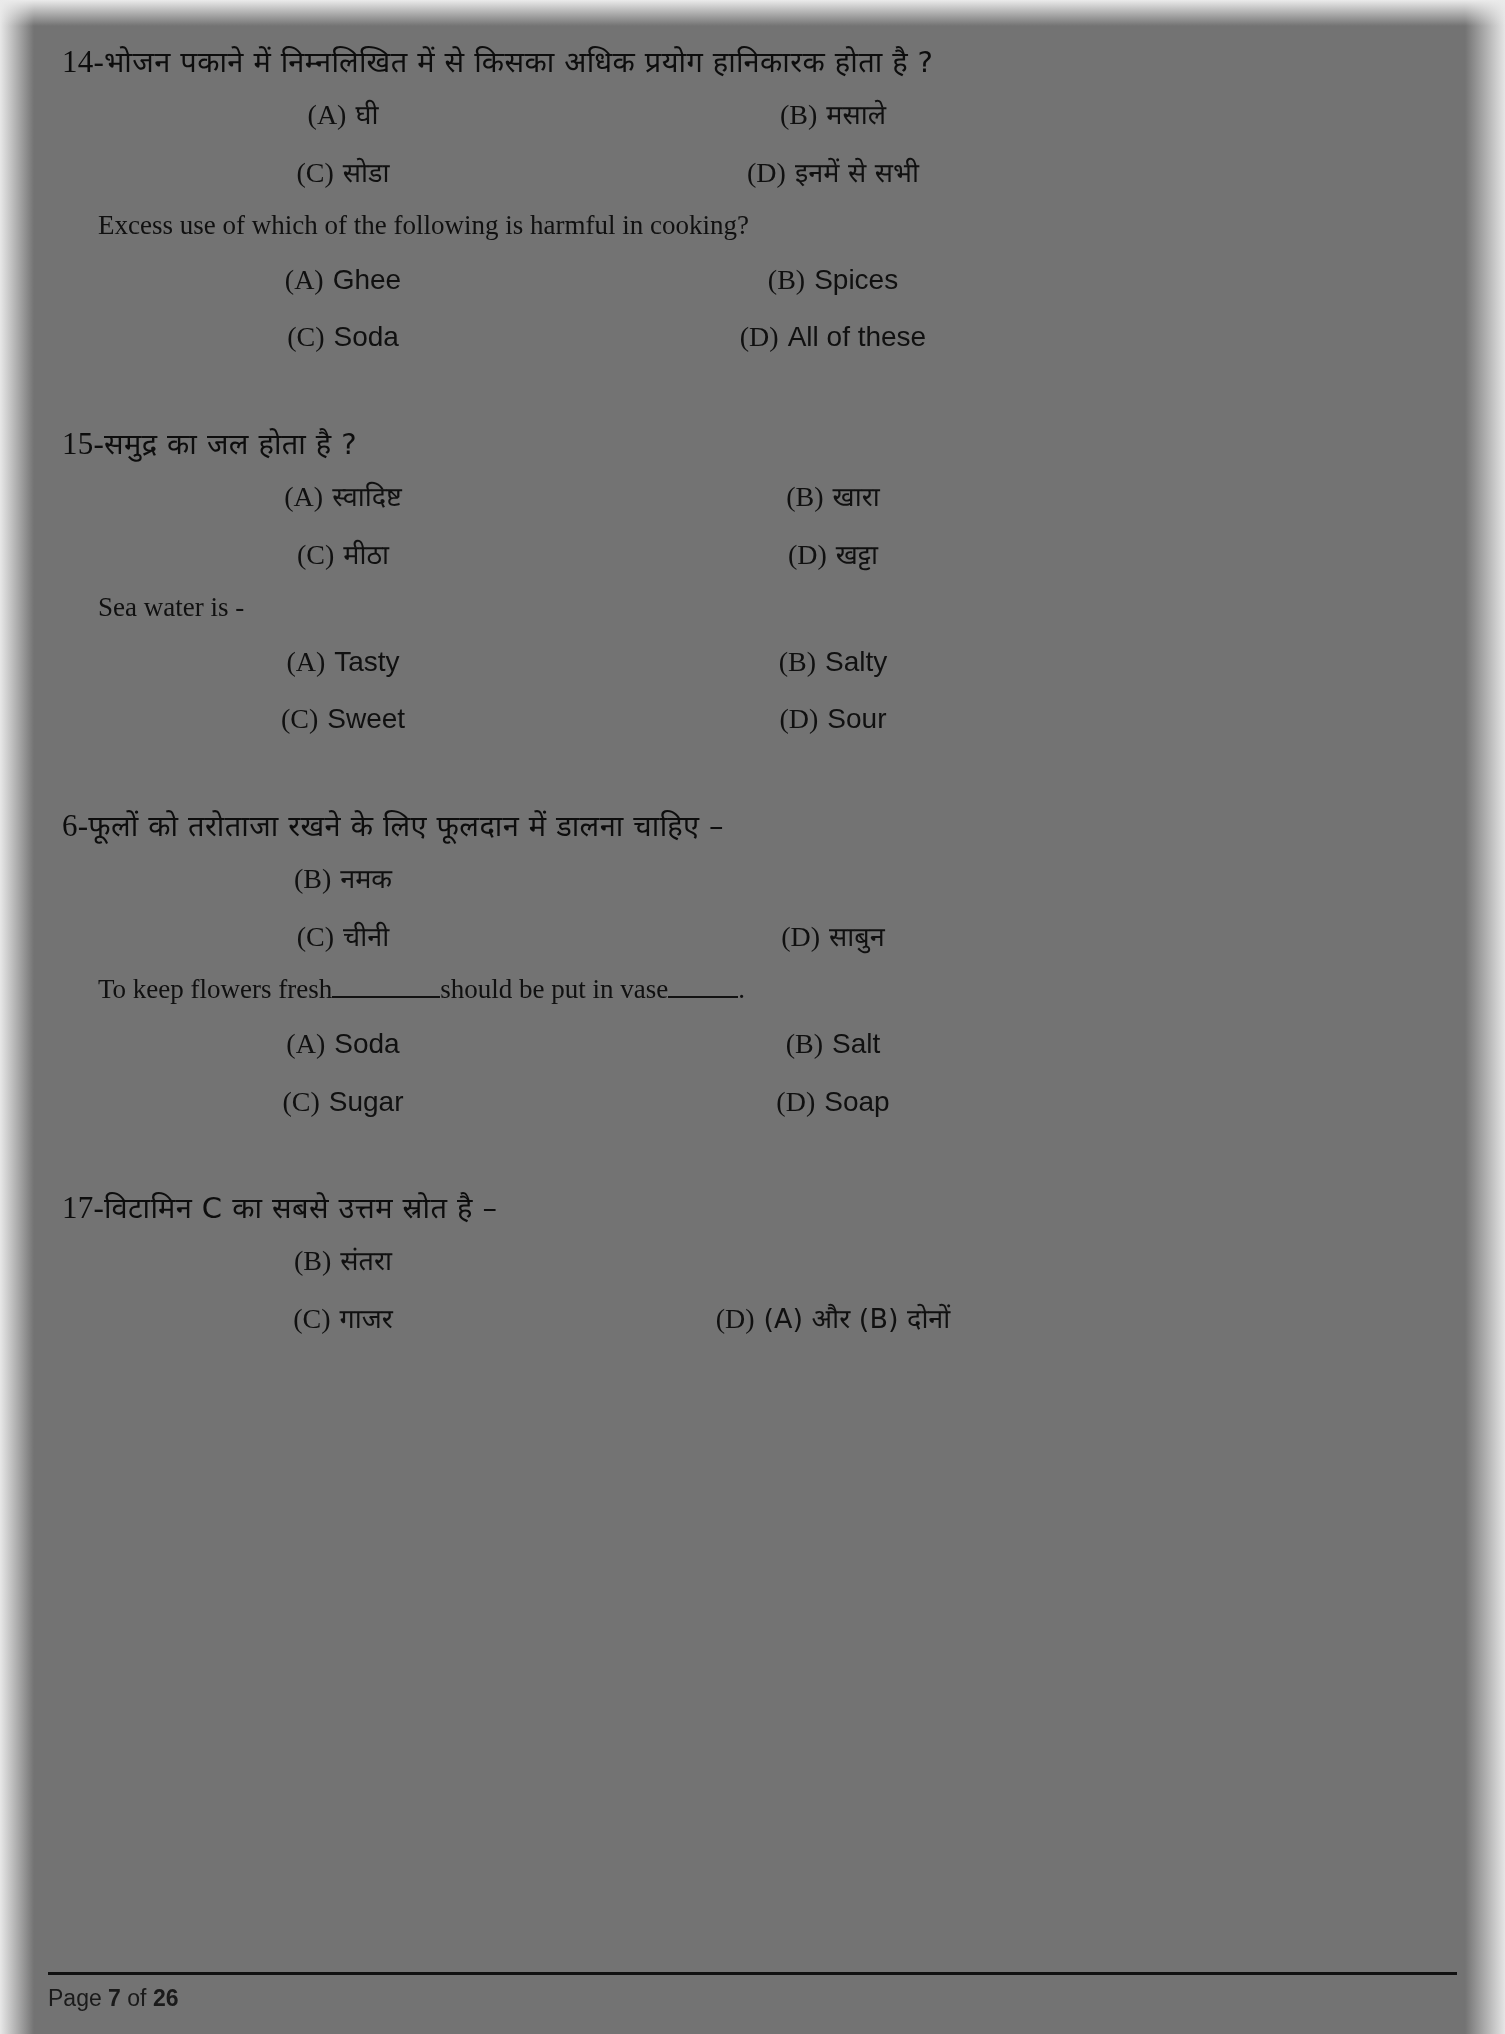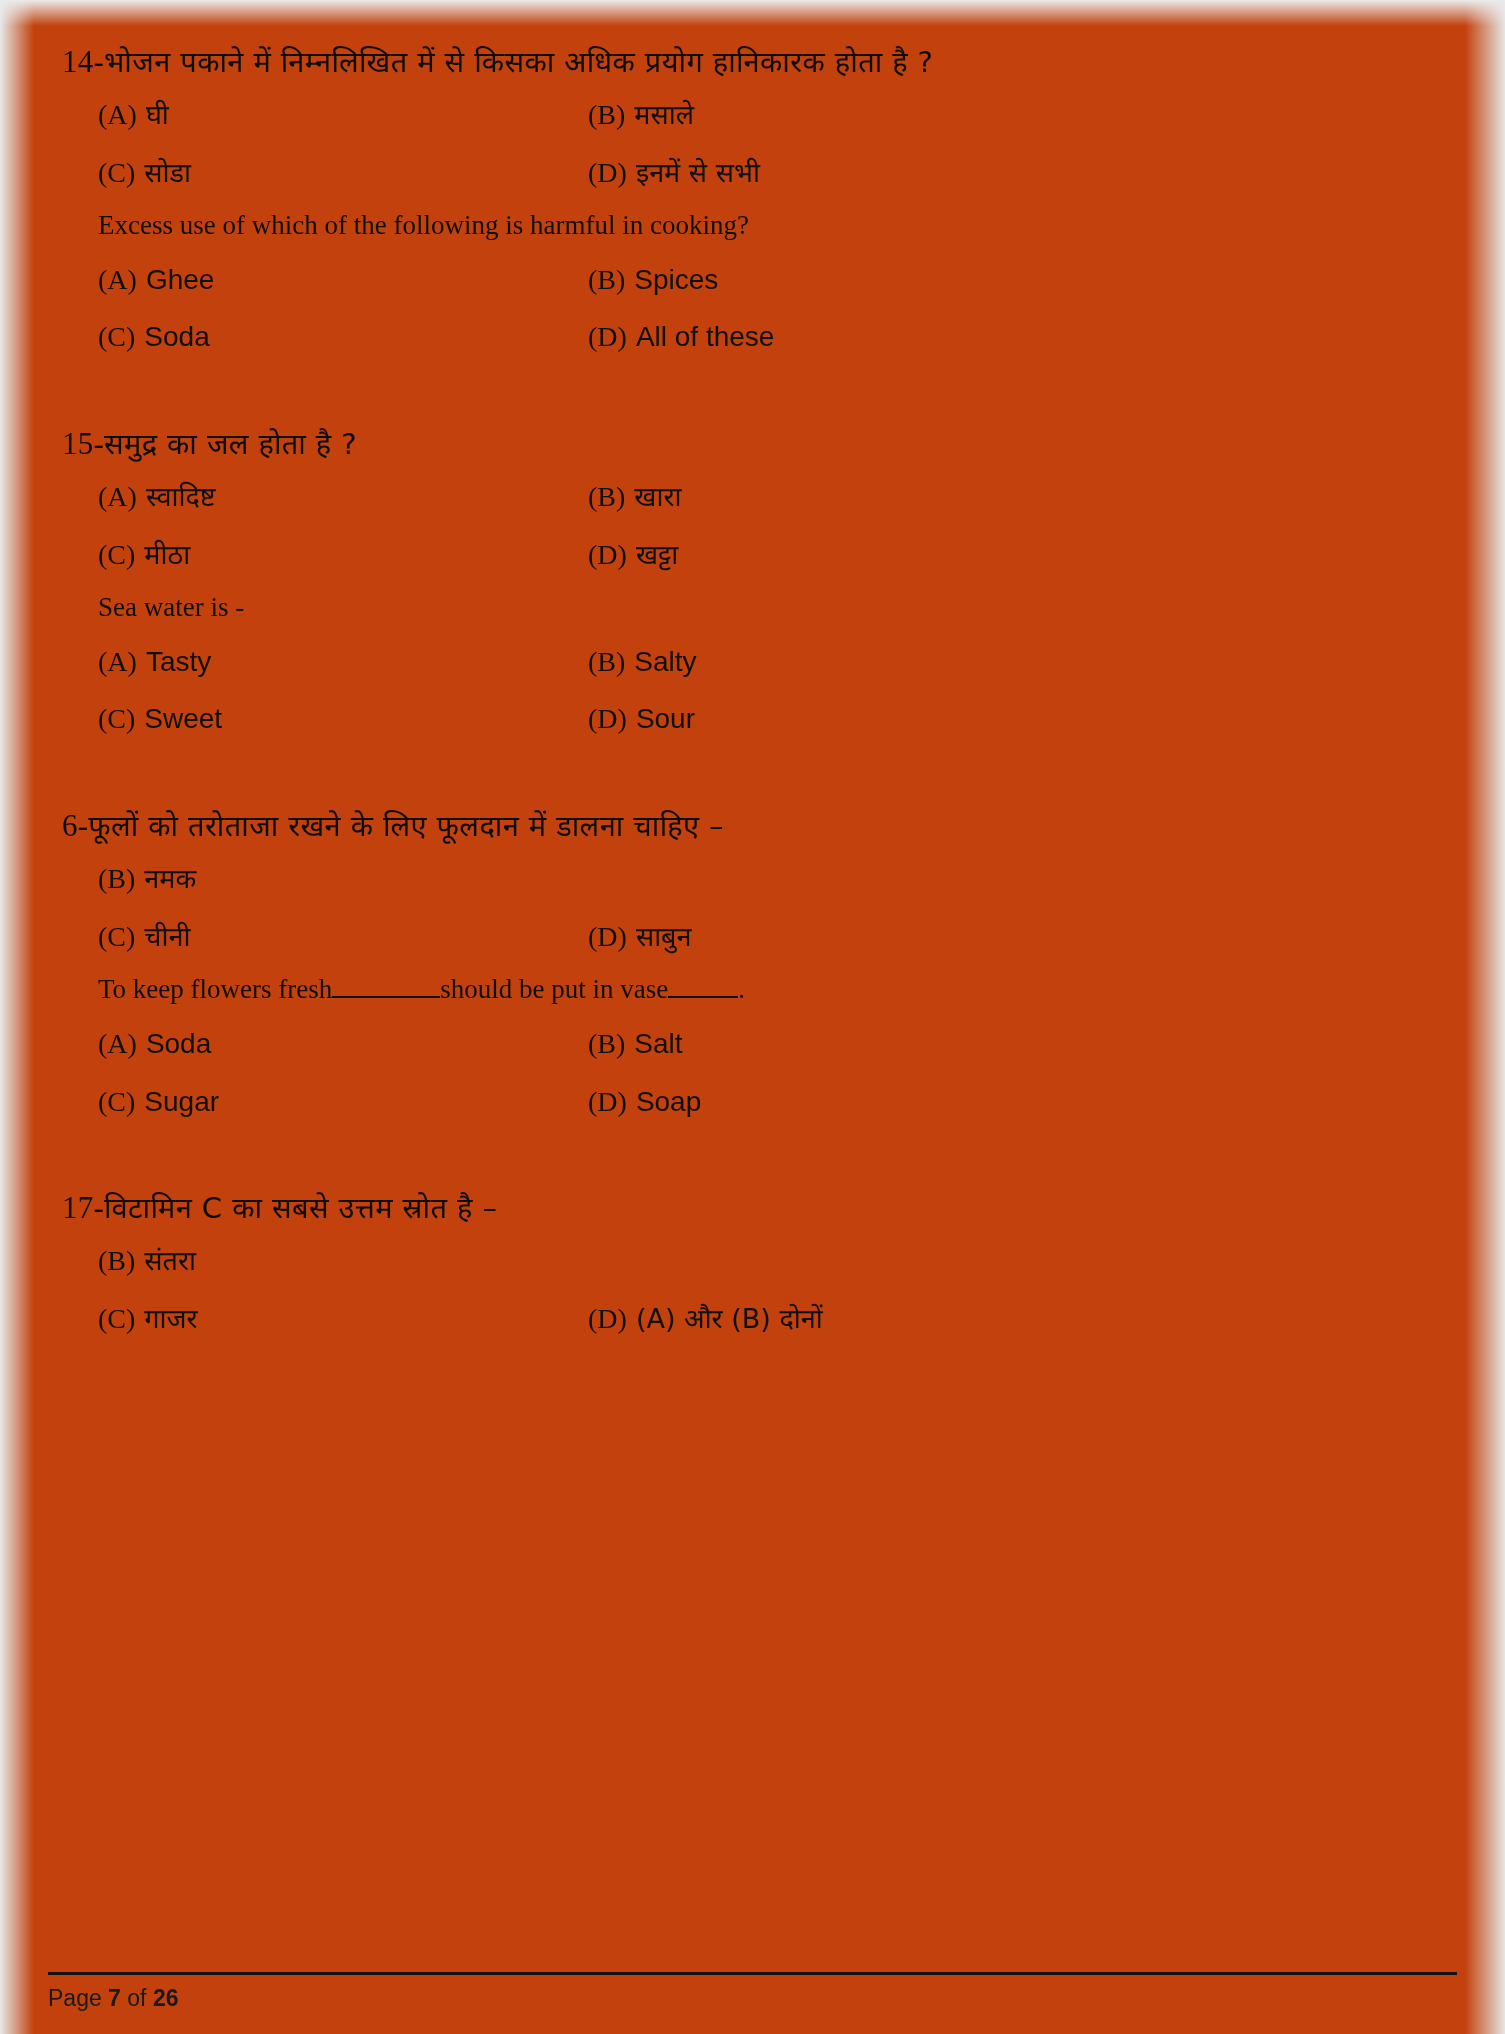--- a/index.html
+++ b/index.html
@@ -12,21 +12,21 @@
     background: #ffffff;
     font-family: "Liberation Serif", "DejaVu Serif", serif;
     color: #111111;
     overflow: hidden;
   }
 
   .page {
     position: relative;
     width: 1505px;
     height: 2034px;
-    background: #c2410c;
+    background: #737373;
     box-sizing: border-box;
     padding: 42px 60px 0 60px;
   }
 
   
   .scan-edge-left {
     position: absolute;
     left: 0; top: 0;
     width: 34px; height: 100%;
     background: linear-gradient(to right, #e8e8e8, rgba(255,255,255,0));
@@ -77,20 +77,21 @@
     display: flex;
     margin: 0 0 4px 0;
     padding-left: 38px;
   }
   .opt {
     width: 490px;
     font-size: 29px;
     line-height: 1.85;
     color: #101010;
     white-space: nowrap;
+    text-align: center;
   }
   .opt .tag {
     font-family: "Liberation Serif", serif;
     font-size: 28px;
     margin-right: 9px;
   }
   .opt .val-hi {
     font-family: "DejaVu Sans", "Liberation Sans", sans-serif;
     font-size: 27px;
   }

